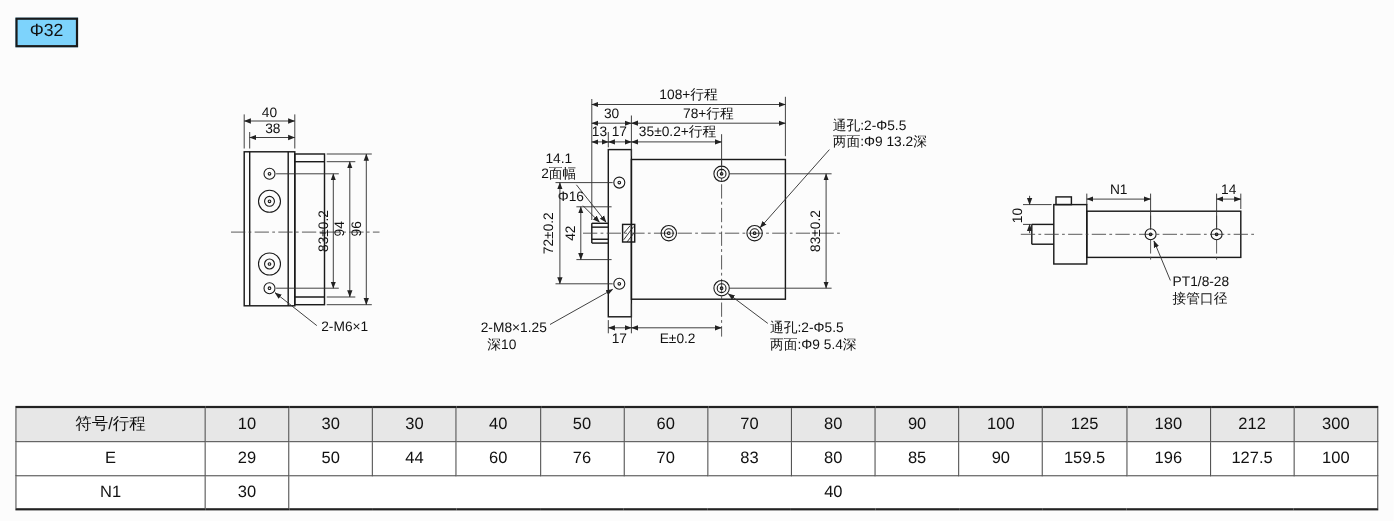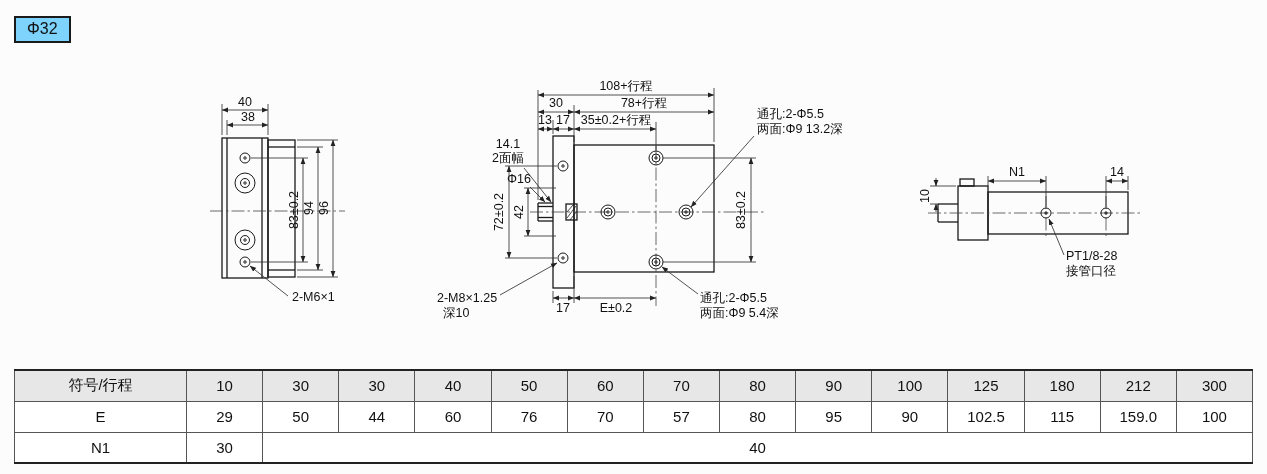--- a/index.html
+++ b/index.html
@@ -294,27 +294,27 @@
           <td>300</td>
         </tr>
         <tr>
           <td>E</td>
           <td>29</td>
           <td>50</td>
           <td>44</td>
           <td>60</td>
           <td>76</td>
           <td>70</td>
-          <td>57</td>
+          <td>83</td>
           <td>80</td>
-          <td>95</td>
+          <td>85</td>
           <td>90</td>
-          <td>102.5</td>
-          <td>115</td>
-          <td>159.0</td>
+          <td>159.5</td>
+          <td>196</td>
+          <td>127.5</td>
           <td>100</td>
         </tr>
         <tr class="last">
           <td>N1</td>
           <td>30</td>
           <td colspan="13">40</td>
         </tr>
       </tbody>
     </table>
   </div>

